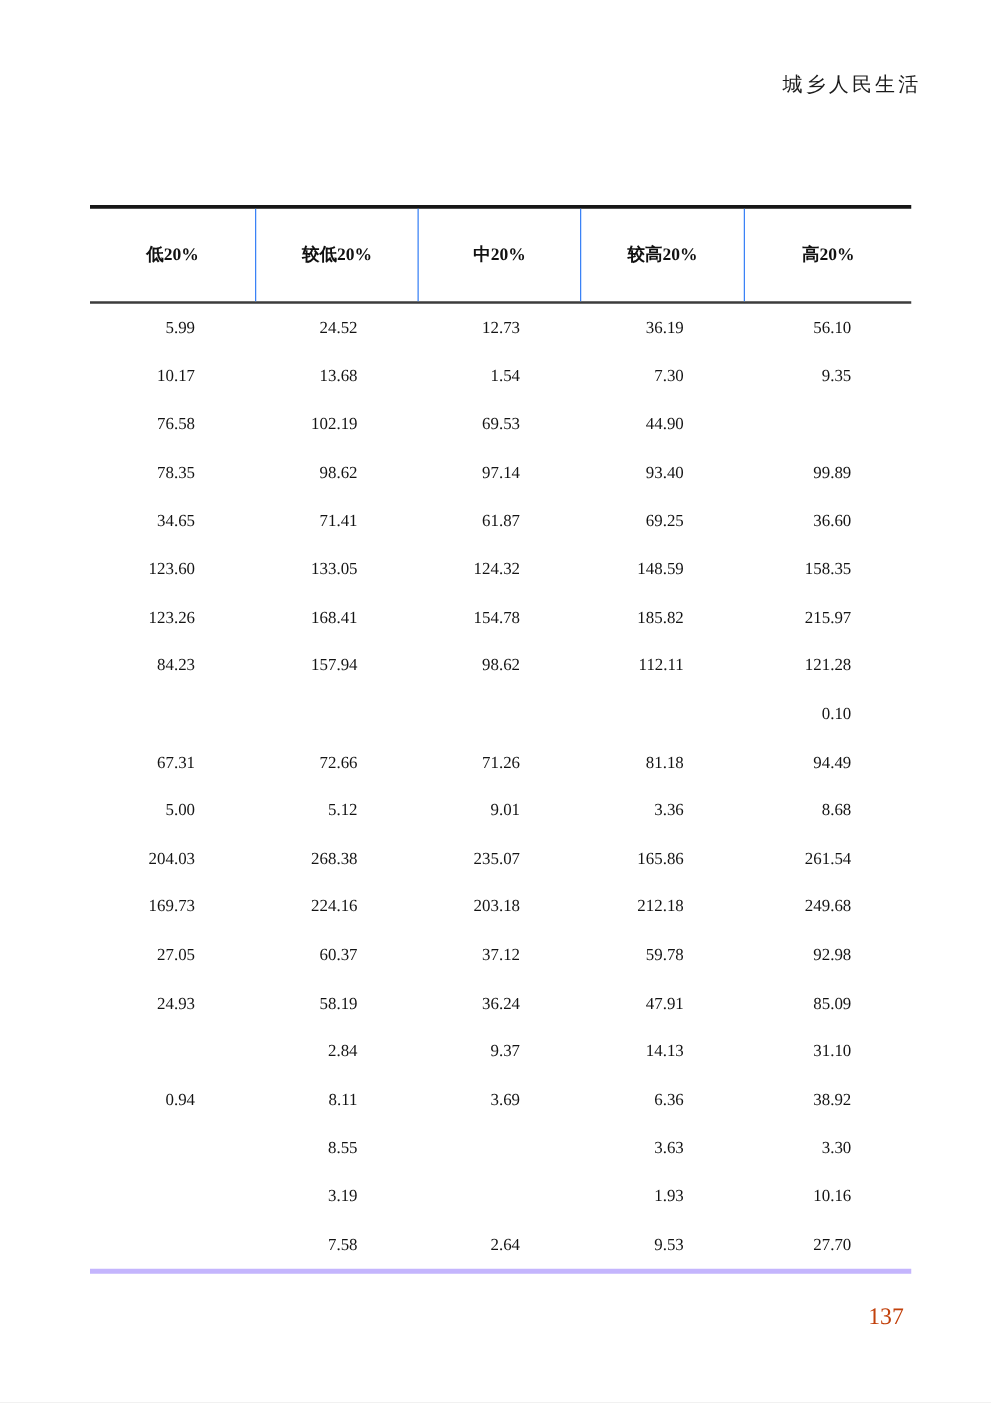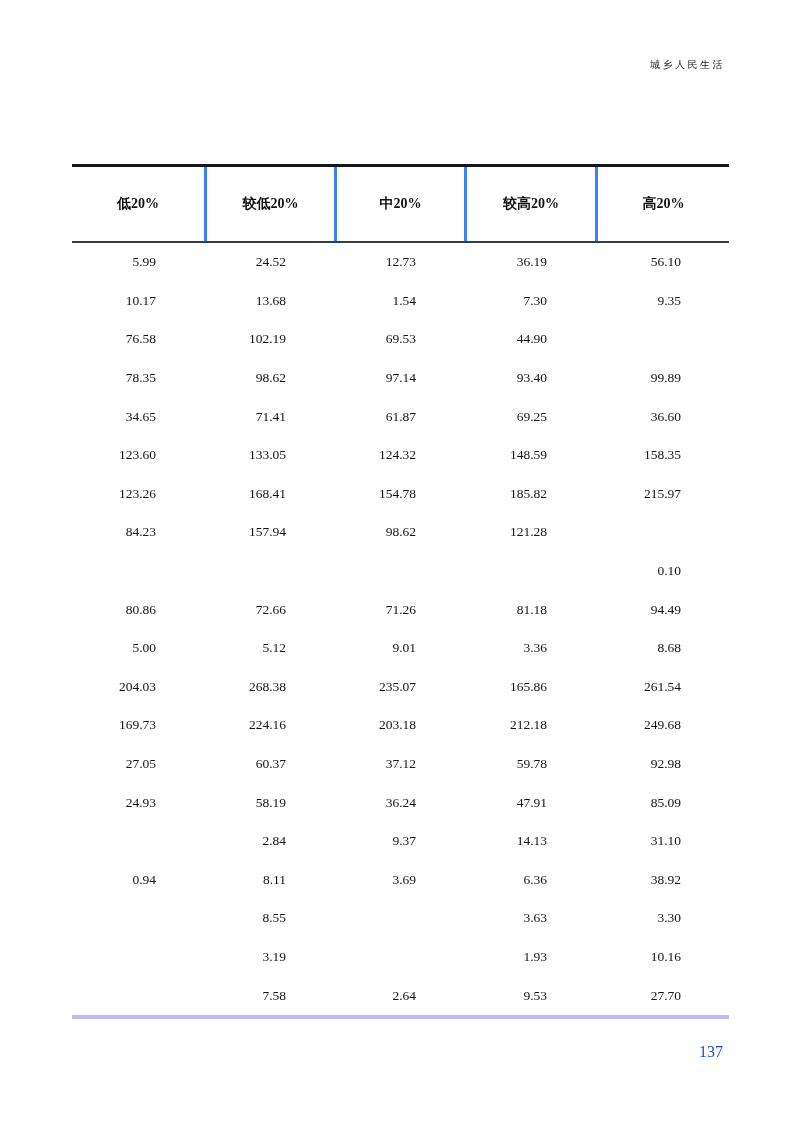--- a/index.html
+++ b/index.html
@@ -13,22 +13,22 @@
     height: 1122px;
     margin: 0 auto;
     background: #ffffff;
     font-family: "Liberation Serif", "DejaVu Serif", serif;
     color: #1a1a1a;
     overflow: hidden;
   }
   .running-head {
     position: absolute;
     top: 58px;
-    right: 68px;
-    font-size: 10px;
+    right: 56px;
+    font-size: 16px;
     letter-spacing: 2.5px;
     font-weight: 400;
     color: #1b1b1b;
     white-space: nowrap;
   }
   .stat-table {
     position: absolute;
     left: 72px;
     top: 140px;
     width: 657px;
@@ -45,21 +45,21 @@
   .hcell {
     display: flex;
     align-items: center;
     justify-content: center;
     font-size: 14px;
     font-weight: 700;
     color: #111111;
     white-space: nowrap;
   }
   .hcell.sep {
-    border-left: 3px solid #3b82f6;
+    border-left: 1px solid #3b82f6;
     text-align: center;
   }
   .tbody {
     border-bottom: 4px solid #c4b5fd;
   }
   .trow {
     display: grid;
     grid-template-columns: 132px 130px 130px 131px 134px;
     height: 38.6px;
   }
@@ -71,22 +71,22 @@
     padding-right: 48px;
     font-size: 13.5px;
     color: #141414;
     font-variant-numeric: tabular-nums;
     white-space: nowrap;
   }
   .page-number {
     position: absolute;
     top: 1043px;
     right: 70px;
-    font-size: 16px;
-    color: #1d4ed8;
+    font-size: 19px;
+    color: #c2410c;
   }
 </style>
 </head>
 <body>
 
 <div class="page">
 
   <div class="running-head">城乡人民生活</div>
 
   <div class="stat-table">
@@ -143,31 +143,32 @@
           <div class="tcell">123.26</div>
           <div class="tcell">168.41</div>
           <div class="tcell">154.78</div>
           <div class="tcell">185.82</div>
           <div class="tcell">215.97</div>
         </div>
         <div class="trow">
           <div class="tcell">84.23</div>
           <div class="tcell">157.94</div>
           <div class="tcell">98.62</div>
+          <div class="tcell">112.11</div>
           <div class="tcell">121.28</div>
         </div>
         <div class="trow">
           <div class="tcell"></div>
           <div class="tcell"></div>
           <div class="tcell"></div>
           <div class="tcell"></div>
           <div class="tcell">0.10</div>
         </div>
         <div class="trow">
-          <div class="tcell">80.86</div>
+          <div class="tcell">67.31</div>
           <div class="tcell">72.66</div>
           <div class="tcell">71.26</div>
           <div class="tcell">81.18</div>
           <div class="tcell">94.49</div>
         </div>
         <div class="trow">
           <div class="tcell">5.00</div>
           <div class="tcell">5.12</div>
           <div class="tcell">9.01</div>
           <div class="tcell">3.36</div>

